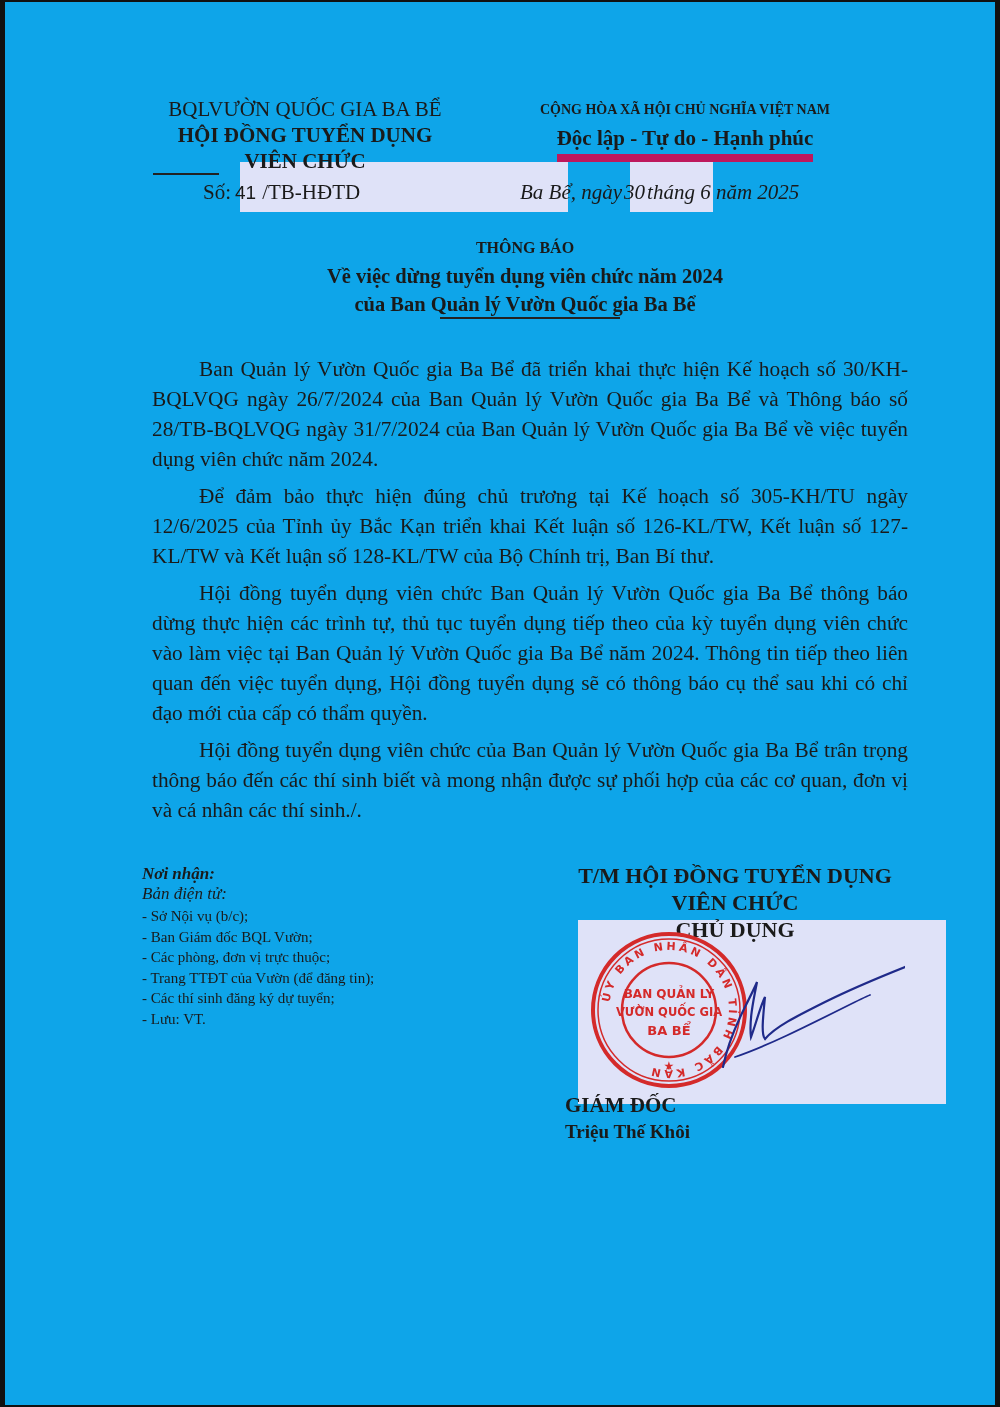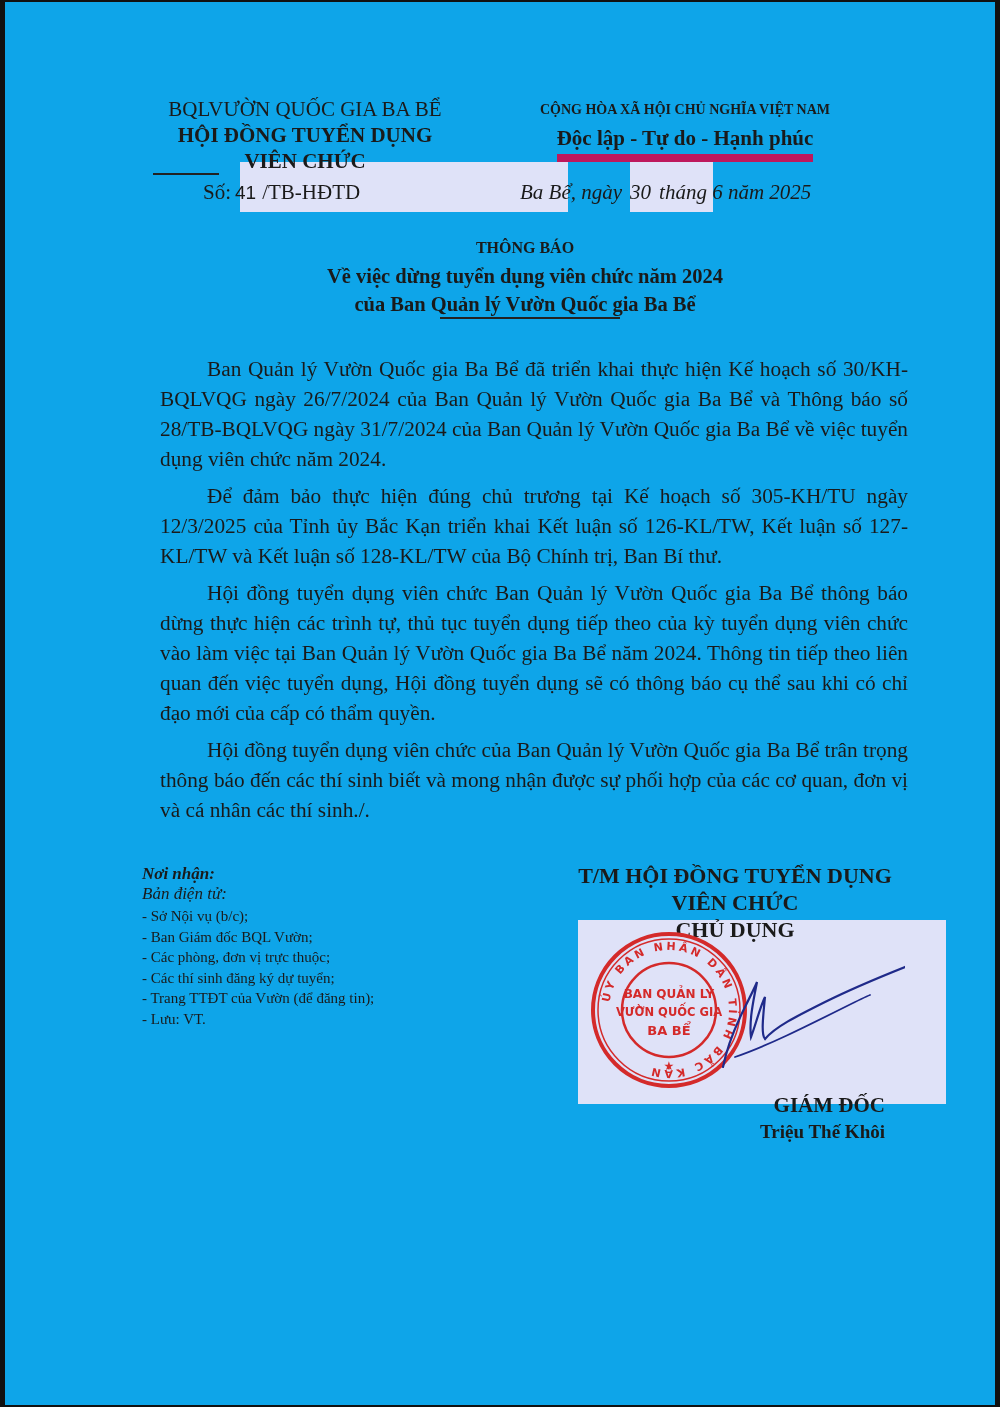--- a/index.html
+++ b/index.html
@@ -21,44 +21,44 @@
   .hdr-left .l3 { display: inline-block; position: relative; }
   .ul-short { position: absolute; left: 148px; top: 171px; width: 66px; height: 2px; background: #222; }
 
   .hdr-right { left: 445px; width: 470px; text-align: center; top: 94px; }
   .hdr-right .r1 { font-size: 14px; line-height: 28px; font-weight: bold; }
   .hdr-right .r2 { font-size: 21px; line-height: 28px; font-weight: bold; display: inline-block; border-bottom: 8px solid #be185d; padding-bottom: 2px; }
 
   .docno { left: 198px; top: 178px; font-size: 21px; }
   .docno .num { font-family: "Liberation Sans", sans-serif; font-size: 19px; margin: 0 6px 0 4px; }
   .docdate { left: 515px; top: 178px; font-size: 21px; font-style: italic; }
-  .docdate .d { margin: 0 8px; }
+  .docdate .d { margin: 0 2px; }
 
   .title { left: 200px; width: 640px; text-align: center; top: 232px; font-weight: bold; }
   .title .t1 { font-size: 16px; line-height: 28px; }
   .title .t2, .title .t3 { font-size: 20.5px; line-height: 28px; }
   .title-ul { position: absolute; left: 435px; top: 315px; width: 180px; height: 2px; background: #222; }
 
   .body { left: 143px; width: 760px; top: 352px; font-size: 21.3px; line-height: 30px; }
-  .body p { margin: 0 0 7px 12px; text-indent: 47px; text-align: justify; }
+  .body p { margin: 0 0 7px 4px; text-indent: 47px; text-align: justify; }
 
   .recips { left: 137px; top: 862px; width: 330px; }
   .recips .h1 { font-size: 17px; font-weight: bold; font-style: italic; line-height: 20px; }
   .recips .h2 { font-size: 17px; font-style: italic; line-height: 20px; }
   .recips ul { list-style: none; margin: 2px 0 0 0; padding: 0; }
   .recips li { font-size: 15px; line-height: 20.5px; }
 
   .sign { left: 540px; width: 380px; text-align: center; top: 860px; font-weight: bold; }
   .sign .s1 { font-size: 22px; line-height: 27px; }
   .sign .s2 { font-size: 22px; line-height: 27px; }
   .sign .s3 { font-size: 22px; line-height: 27px; position: relative; z-index: 2; }
   .sigbox { left: 573px; top: 918px; width: 368px; height: 184px; background: #dfe2f8; }
   .stamp { left: 584px; top: 928px; width: 160px; height: 160px; z-index: 3; }
   .signature { left: 700px; top: 945px; width: 200px; height: 135px; z-index: 4; }
-  .sign2 { left: 560px; width: 320px; text-align: right; top: 1090px; font-weight: bold; z-index: 5; }
+  .sign2 { left: 560px; width: 320px; text-align: left; top: 1090px; font-weight: bold; z-index: 5; }
   .sign2 .g1 { font-size: 21px; line-height: 26px; }
   .sign2 .g2 { font-size: 19px; line-height: 28px; }
 </style>
 </head>
 <body>
 
 <div class="page">
 
   <div class="hl" style="left:235px; top:160px; width:328px; height:50px;"></div>
   <div class="hl" style="left:625px; top:160px; width:83px; height:50px;"></div>
@@ -85,34 +85,34 @@
 
   <div class="abs title">
     <div class="t1">THÔNG BÁO</div>
     <div class="t2">Về việc dừng tuyển dụng viên chức năm 2024</div>
     <div class="t3">của Ban Quản lý Vườn Quốc gia Ba Bể</div>
   </div>
   <div class="title-ul"></div>
 
   <div class="abs body">
     <p>Ban Quản lý Vườn Quốc gia Ba Bể đã triển khai thực hiện Kế hoạch số 30/KH-BQLVQG ngày 26/7/2024 của Ban Quản lý Vườn Quốc gia Ba Bể và Thông báo số 28/TB-BQLVQG ngày 31/7/2024 của Ban Quản lý Vườn Quốc gia Ba Bể về việc tuyển dụng viên chức năm 2024.</p>
-    <p>Để đảm bảo thực hiện đúng chủ trương tại Kế hoạch số 305-KH/TU ngày 12/3/2025 của Tỉnh ủy Bắc Kạn triển khai Kết luận số 126-KL/TW, Kết luận số 127-KL/TW và Kết luận số 128-KL/TW của Bộ Chính trị, Ban Bí thư.</p>
+    <p>Để đảm bảo thực hiện đúng chủ trương tại Kế hoạch số 305-KH/TU ngày 12/6/2025 của Tỉnh ủy Bắc Kạn triển khai Kết luận số 126-KL/TW, Kết luận số 127-KL/TW và Kết luận số 128-KL/TW của Bộ Chính trị, Ban Bí thư.</p>
     <p>Hội đồng tuyển dụng viên chức Ban Quản lý Vườn Quốc gia Ba Bể thông báo dừng thực hiện các trình tự, thủ tục tuyển dụng tiếp theo của kỳ tuyển dụng viên chức vào làm việc tại Ban Quản lý Vườn Quốc gia Ba Bể năm 2024. Thông tin tiếp theo liên quan đến việc tuyển dụng, Hội đồng tuyển dụng sẽ có thông báo cụ thể sau khi có chỉ đạo mới của cấp có thẩm quyền.</p>
     <p>Hội đồng tuyển dụng viên chức của Ban Quản lý Vườn Quốc gia Ba Bể trân trọng thông báo đến các thí sinh biết và mong nhận được sự phối hợp của các cơ quan, đơn vị và cá nhân các thí sinh./.</p>
   </div>
 
   <div class="abs recips">
     <div class="h1">Nơi nhận:</div>
     <div class="h2">Bản điện tử:</div>
     <ul>
       <li>- Sở Nội vụ (b/c);</li>
       <li>- Ban Giám đốc BQL Vườn;</li>
       <li>- Các phòng, đơn vị trực thuộc;</li>
+      <li>- Trang TTĐT của Vườn (để đăng tin);</li>
       <li>- Các thí sinh đăng ký dự tuyển;</li>
-      <li>- Trang TTĐT của Vườn (để đăng tin);</li>
       <li>- Lưu: VT.</li>
     </ul>
   </div>
 
   <div class="abs sigbox"></div>
   <div class="abs sign">
     <div class="s1">T/M HỘI ĐỒNG TUYỂN DỤNG</div>
     <div class="s2">VIÊN CHỨC</div>
     <div class="s3">CHỦ DỤNG</div>
   </div>

